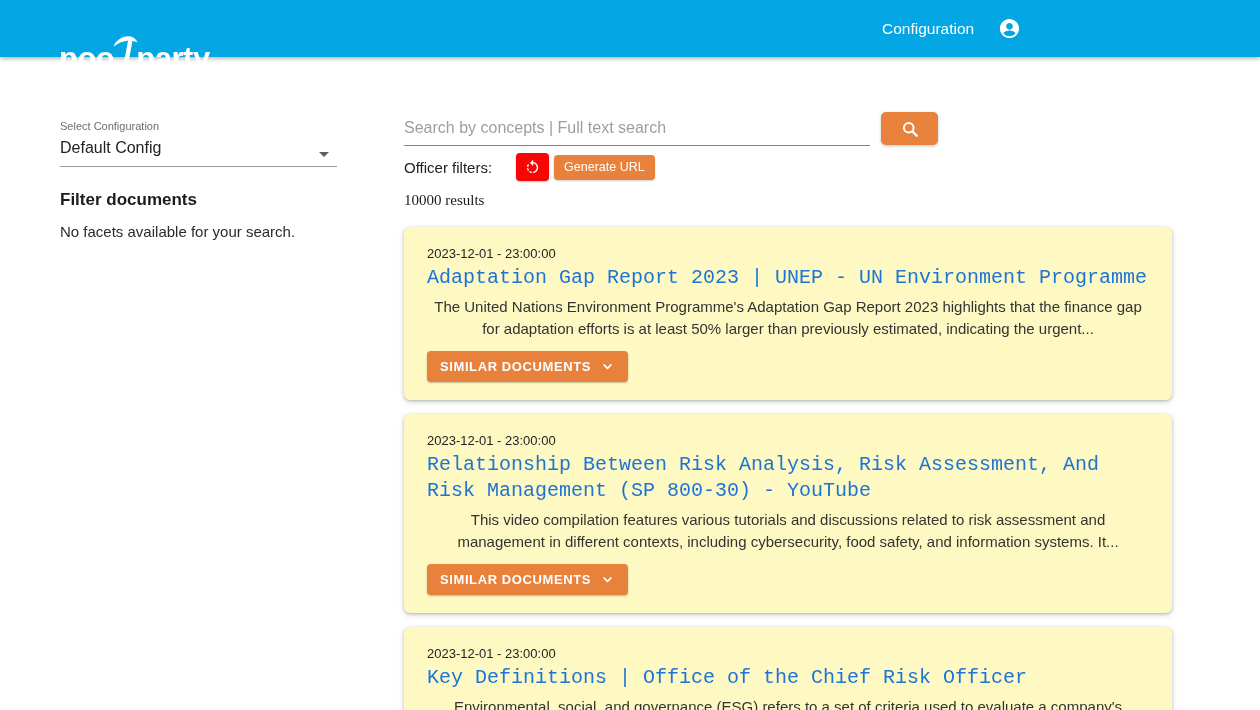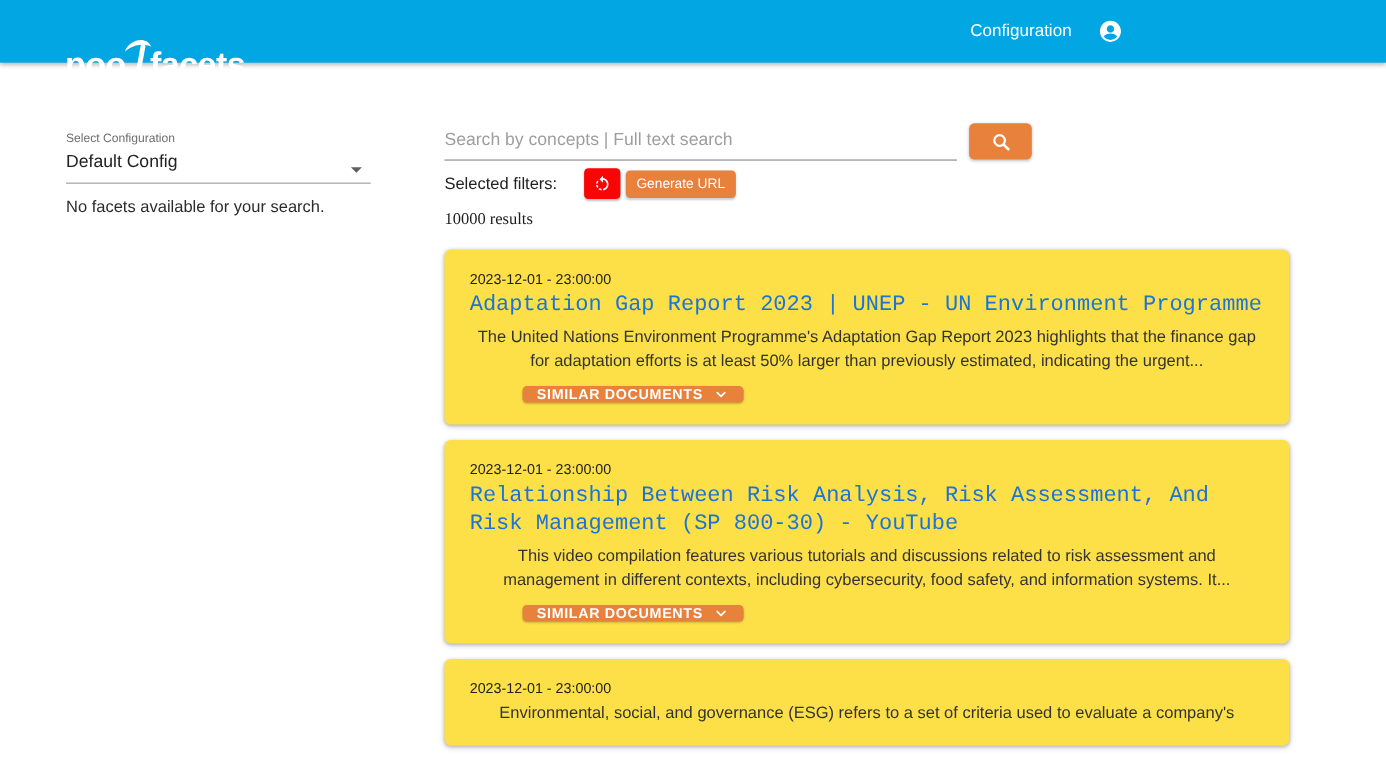--- a/index.html
+++ b/index.html
@@ -44,74 +44,75 @@
   .filters-label { font-size:15px; color:#212121; }
   .reset-btn { margin-left:24px; width:33px; height:28px; border:none; border-radius:4px;
     background:#F80505; display:flex; align-items:center; justify-content:center;
     cursor:pointer; box-shadow:0 1px 2px rgba(0,0,0,0.25); }
   .generate-url-btn { margin-left:5px; height:25px; padding:0 10px; border:none; border-radius:4px;
     background:#E8813B; color:#fff; font-size:12.5px; font-family:inherit; cursor:pointer;
     box-shadow:0 1px 2px rgba(0,0,0,0.2); }
   .results-count { margin-top:11px; font-size:15px; color:#1c1c1c;font-family:Liberation Serif, serif; }
 
   .results-list { margin-top:18px; }
-  .card { background:#fde047; border-radius:6px; padding:20px 23px 18px;
+  .card { background:#fef9c3; border-radius:6px; padding:20px 23px 18px;
     box-shadow:0 1px 3px rgba(0,0,0,0.2), 0 2px 6px rgba(0,0,0,0.14); margin-bottom:14px; }
   .card-date { font-size:13px; line-height:14px; color:#222; }
   .card-title { display:block; margin-top:4px; font-size:20px; line-height:26px;
     color:#1B74D6; text-decoration:none; cursor:pointer;font-family:Liberation Mono, monospace; }
   .card-desc { margin-top:5px; font-size:15px; line-height:22px; color:#333;text-align:center; }
   .similar-btn { margin-top:11px; display:inline-flex; align-items:center; gap:9px;
-    height:15px; padding:0 13px; border:none; border-radius:4px; background:#E8813B;
+    height:31px; padding:0 13px; border:none; border-radius:4px; background:#E8813B;
     color:#fff; font-family:inherit; font-size:13px; font-weight:700; letter-spacing:0.6px;
-    cursor:pointer; box-shadow:0 1px 2px rgba(0,0,0,0.25);margin-left:48px; }
+    cursor:pointer; box-shadow:0 1px 2px rgba(0,0,0,0.25); }
 </style>
 </head>
 <body>
 
 <header class="app-header">
   <div class="logo">
     <span class="logo-text">poo</span>
     <svg class="logo-umbrella" width="25" height="40" viewBox="0 0 25 40">
       <path d="M0.5 13 C3.5 2.5, 20 -2.5, 24.5 8.5 C16.5 4.5, 6 7.5, 0.5 13 Z" fill="#fff"></path>
       <line x1="17" y1="8" x2="11.5" y2="38" stroke="#fff" stroke-width="4.4" stroke-linecap="round"></line>
     </svg>
-    <span class="logo-text">facets</span>
+    <span class="logo-text">party</span>
     <span class="logo-reg">®</span>
   </div>
   <nav class="header-nav">
     <span class="config-link">Configuration</span>
     <svg class="account-icon" viewBox="0 0 24 24">
       <path fill="#fff" d="M12 2C6.48 2 2 6.48 2 12s4.48 10 10 10 10-4.48 10-10S17.52 2 12 2zm0 4.2c1.93 0 3.5 1.57 3.5 3.5s-1.57 3.5-3.5 3.5-3.5-1.57-3.5-3.5 1.57-3.5 3.5-3.5zm0 13.9c-2.6 0-4.9-1.23-6.36-3.15.9-1.9 4.06-2.85 6.36-2.85s5.46.95 6.36 2.85C16.9 18.87 14.6 20.1 12 20.1z"></path>
     </svg>
   </nav>
 </header>
 
 <aside class="sidebar">
   <div class="select-label">Select Configuration</div>
   <div class="config-select">
     <span class="config-select-value">Default Config</span>
     <span class="select-caret"></span>
   </div>
+  <h2 class="filter-heading">Filter documents</h2>
   <p class="no-facets">No facets available for your search.</p>
 </aside>
 
 <main class="main">
   <div class="search-row">
     <input class="search-input" type="text" placeholder="Search by concepts | Full text search" style="">
     <button class="search-btn">
       <svg width="20" height="20" viewBox="0 0 24 24">
         <circle cx="10.5" cy="10.5" r="5.8" fill="none" stroke="#fff" stroke-width="2.4"></circle>
         <line x1="15" y1="15" x2="20" y2="20" stroke="#fff" stroke-width="2.8" stroke-linecap="round"></line>
       </svg>
     </button>
   </div>
 
   <div class="filters-row">
-    <span class="filters-label">Selected filters:</span>
+    <span class="filters-label">Officer filters:</span>
     <button class="reset-btn">
       <svg width="17" height="17" viewBox="0 0 24 24">
         <path fill="#fff" d="M13 4.07V1L8.45 5.55 13 10V6.09c2.84.48 5 2.94 5 5.91s-2.16 5.43-5 5.91v2.02c3.95-.49 7-3.85 7-7.93s-3.05-7.44-7-7.93zM7.1 18.32c1.16.9 2.51 1.44 3.9 1.61V17.9c-.87-.15-1.71-.49-2.46-1.03L7.1 18.32zM6.09 13H4.07c.17 1.39.72 2.73 1.62 3.89l1.41-1.42c-.52-.75-.87-1.59-1.01-2.47zm1.02-4.47L5.7 7.11C4.8 8.27 4.24 9.61 4.07 11h2.02c.14-.87.49-1.72 1.02-2.47z"></path>
       </svg>
     </button>
     <button class="generate-url-btn">Generate URL</button>
   </div>
 
   <div class="results-count">10000 results</div>
 
@@ -135,17 +136,18 @@
     <button class="similar-btn">
       <span>SIMILAR DOCUMENTS</span>
       <svg width="15" height="15" viewBox="0 0 24 24">
         <path d="M6.5 9.5 L12 15 L17.5 9.5" fill="none" stroke="#fff" stroke-width="2.6" stroke-linecap="round" stroke-linejoin="round"></path>
       </svg>
     </button>
   </article>
 
   <article class="card">
     <div class="card-date">2023-12-01 - 23:00:00</div>
+    <a class="card-title">Key Definitions | Office of the Chief Risk Officer</a>
     <p class="card-desc">Environmental, social, and governance (ESG) refers to a set of criteria used to evaluate a company's</p>
 
   </article>
 </div>
 </main>
 
 </body></html>

